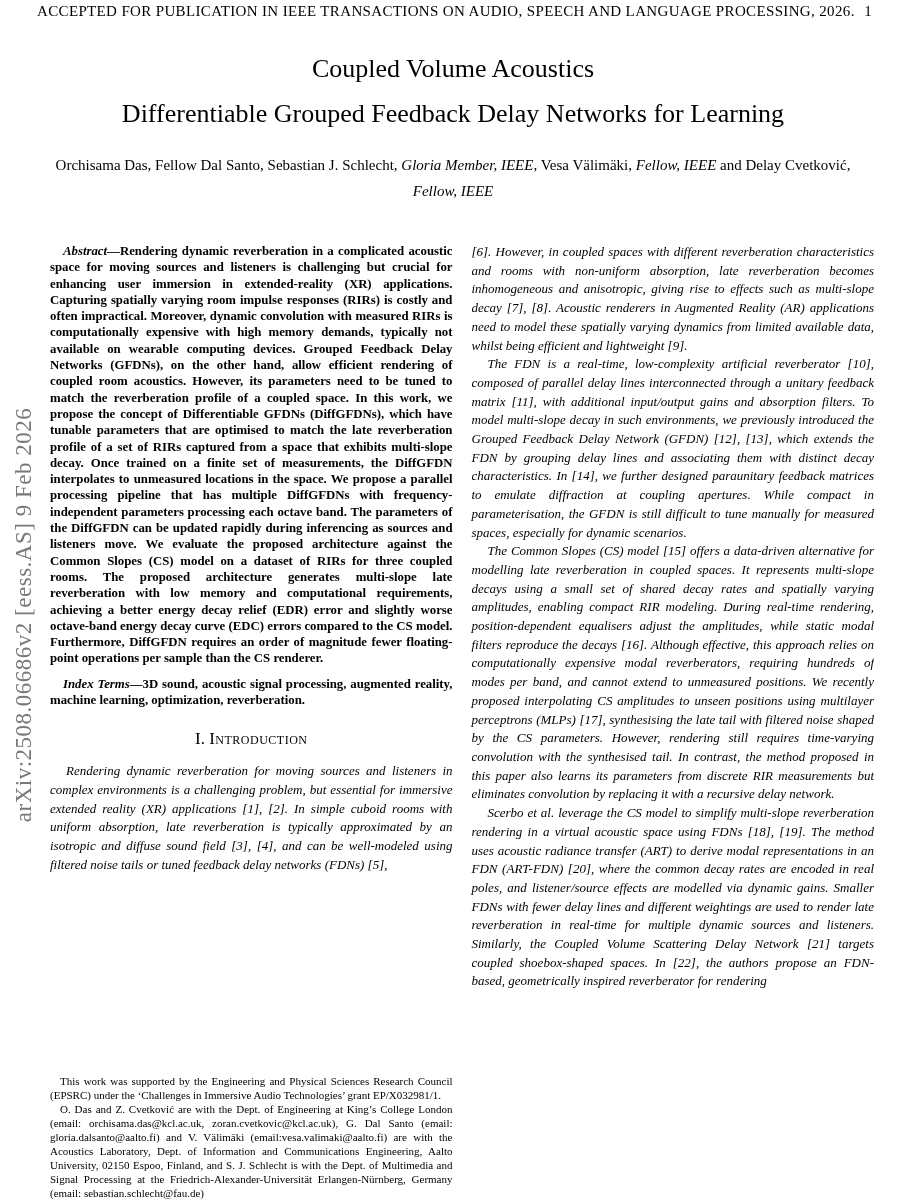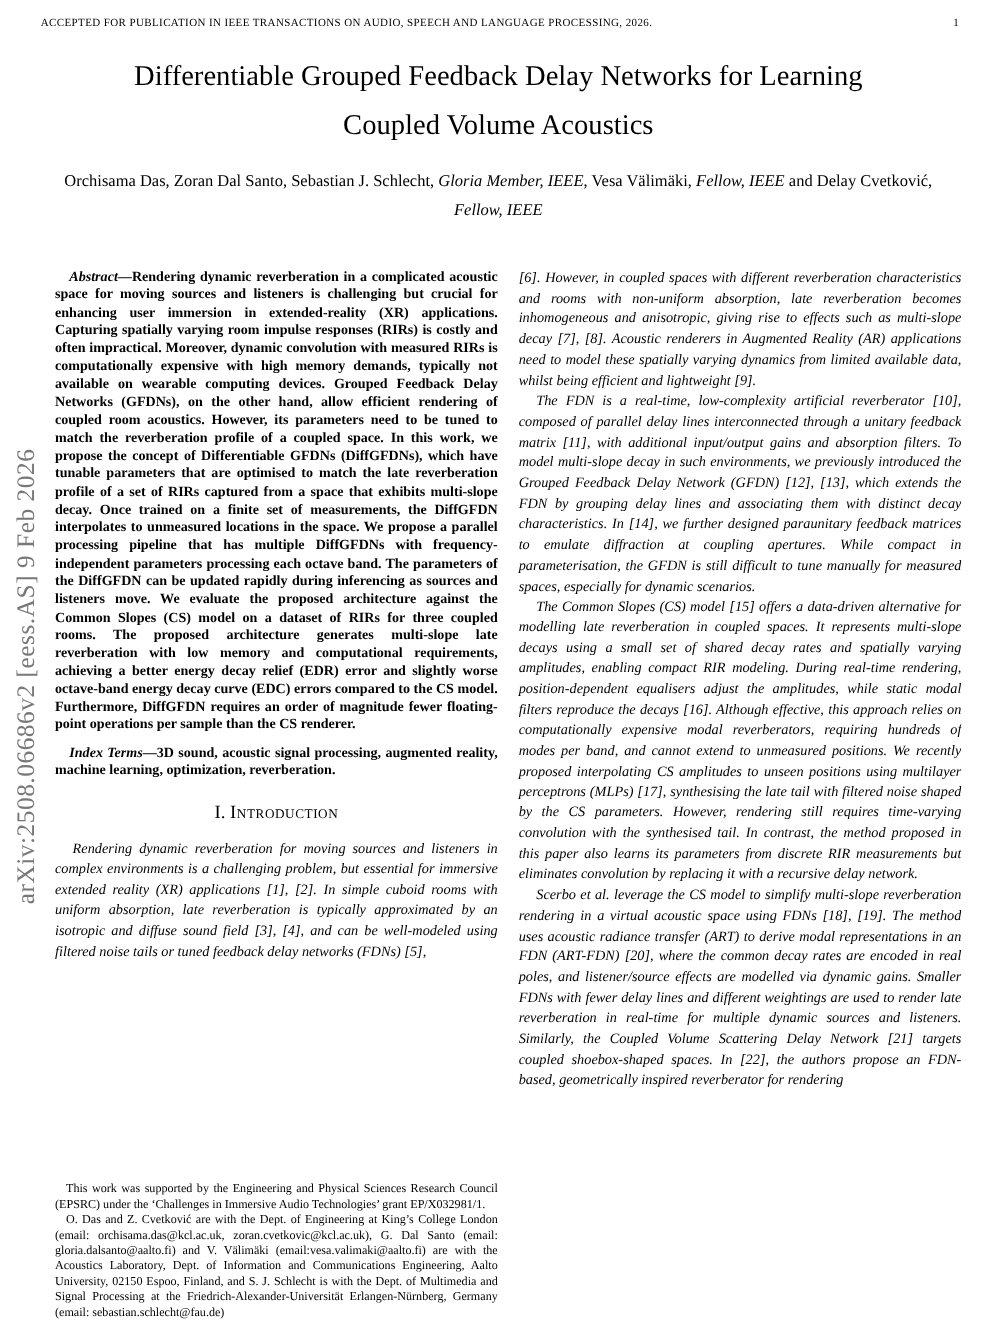--- a/index.html
+++ b/index.html
@@ -7,23 +7,23 @@
   body {
     width: 906px; height: 1200px;
     position: relative; overflow: hidden;
     font-family: "Liberation Serif", serif;
     color: #000;
   }
   .page { width: 906px; height: 1200px; position: relative; overflow: hidden; }
 
   
   .running-head {
-    position: absolute; top: 16px; left: 37px; right: 34px;
+    position: absolute; top: 3px; left: 37px; right: 34px;
     display: flex; justify-content: space-between; align-items: baseline;
-    font-size: 10px; letter-spacing: 0.35px; text-align: center;
+    font-size: 15px; letter-spacing: 0.35px; text-align: center;
   }
 
   
   .arxiv {
     position: absolute; top: 615px; left: 24px;
     transform: translate(-50%, -50%) rotate(-90deg);
     white-space: nowrap;
     font-size: 23px; color: #787878;
     font-family: "Liberation Serif", serif;
     letter-spacing: 0.5px;
@@ -91,26 +91,26 @@
   <header class="running-head">
     <span>ACCEPTED FOR PUBLICATION IN IEEE TRANSACTIONS ON AUDIO, SPEECH AND LANGUAGE PROCESSING, 2026.</span>
     <span>1</span>
   </header>
 
   <div class="arxiv">
     <span>arXiv:2508.06686v2  [eess.AS]  9 Feb 2026</span>
   </div>
 
   <h1 class="title">
+    <span class="title-line">Coupled Volume Acoustics</span>
     <span class="title-line">Differentiable Grouped Feedback Delay Networks for Learning</span>
-    <span class="title-line">Coupled Volume Acoustics</span>
   </h1>
 
   <div class="authors">
-    <span>Orchisama Das, Zoran Dal Santo, Sebastian J. Schlecht, </span><span class="role">Gloria Member, IEEE</span><span>, Vesa Välimäki, </span><span class="role">Fellow, IEEE</span><span> and Delay Cvetković, </span><span class="role">Fellow, IEEE</span>
+    <span>Orchisama Das, Fellow Dal Santo, Sebastian J. Schlecht, </span><span class="role">Gloria Member, IEEE</span><span>, Vesa Välimäki, </span><span class="role">Fellow, IEEE</span><span> and Delay Cvetković, </span><span class="role">Fellow, IEEE</span>
   </div>
 
   <div class="columns">
 
     <div class="col col-left">
       <p class="abstract"><span class="lead">Abstract</span><span>—Rendering dynamic reverberation in a complicated acoustic space for moving sources and listeners is challenging but crucial for enhancing user immersion in extended-reality (XR) applications. Capturing spatially varying room impulse responses (RIRs) is costly and often impractical. Moreover, dynamic convolution with measured RIRs is computationally expensive with high memory demands, typically not available on wearable computing devices. Grouped Feedback Delay Networks (GFDNs), on the other hand, allow efficient rendering of coupled room acoustics. However, its parameters need to be tuned to match the reverberation profile of a coupled space. In this work, we propose the concept of Differentiable GFDNs (DiffGFDNs), which have tunable parameters that are optimised to match the late reverberation profile of a set of RIRs captured from a space that exhibits multi-slope decay. Once trained on a finite set of measurements, the DiffGFDN interpolates to unmeasured locations in the space. We propose a parallel processing pipeline that has multiple DiffGFDNs with frequency-independent parameters processing each octave band. The parameters of the DiffGFDN can be updated rapidly during inferencing as sources and listeners move. We evaluate the proposed architecture against the Common Slopes (CS) model on a dataset of RIRs for three coupled rooms. The proposed architecture generates multi-slope late reverberation with low memory and computational requirements, achieving a better energy decay relief (EDR) error and slightly worse octave-band energy decay curve (EDC) errors compared to the CS model. Furthermore, DiffGFDN requires an order of magnitude fewer floating-point operations per sample than the CS renderer.</span></p>
 
       <p class="index-terms"><span class="lead">Index Terms</span><span>—3D sound, acoustic signal processing, augmented reality, machine learning, optimization, reverberation.</span></p>
 
       <h2 class="section-heading"><span>I.</span> <span class="sc">Introduction</span></h2>

